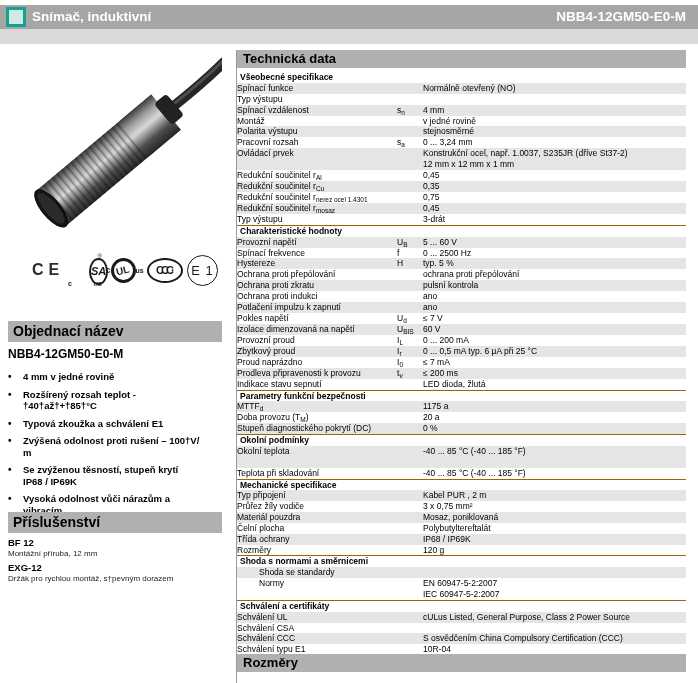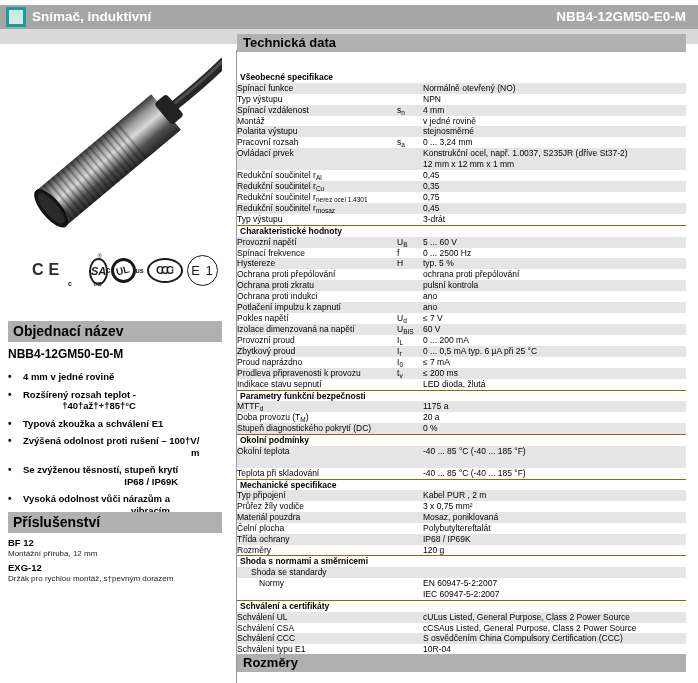--- a/index.html
+++ b/index.html
@@ -50,42 +50,42 @@
   .side-heading{
     position:absolute;left:8px;width:214px;height:21px;background:#b0b0b0;
     font-size:14px;font-weight:bold;line-height:21px;padding-left:5px;box-sizing:border-box;color:#000;
   }
   .h-order{top:321px;}
   .h-acc{top:512px;}
   .product-code{position:absolute;left:8px;top:347px;font-size:12px;font-weight:bold;}
   .feature-list{position:absolute;left:8px;top:371px;width:216px;}
   .bullet{display:flex;margin-bottom:6px;}
   .bullet .dot{width:15px;font-size:10px;font-weight:bold;flex:0 0 15px;}
-  .bullet .b-text{font-size:9.5px;font-weight:bold;line-height:11.5px;text-align:right;}
+  .bullet .b-text{font-size:9.5px;font-weight:bold;line-height:11.5px;}
   .acc-list{position:absolute;left:8px;top:534px;width:214px;}
   .acc-code{font-size:9.5px;font-weight:bold;margin-top:3px;}
   .acc-desc{font-size:8px;color:#222;margin-top:1px;margin-bottom:4px;}
   
   .v-divider{position:absolute;left:236px;top:50px;width:1px;height:633px;background:#9a9a9a;}
   .tech-heading,.dim-heading{
     position:absolute;left:237px;width:449px;height:18px;background:#b0b0b0;
     font-size:13px;font-weight:bold;line-height:18px;padding-left:6px;box-sizing:border-box;
   }
-  .tech-heading{top:34px;}
+  .tech-heading{top:50px;}
   .dim-heading{top:654px;}
   .tech-table{position:absolute;left:237px;top:72px;width:449px;border-bottom:1px solid #8a8a8a;}
   .t-section{
     font-size:8.5px;font-weight:bold;line-height:10.85px;padding-left:3px;background:#fff;
   }
   .t-section.bordered{border-top:1px solid #a16207;}
   .t-row{display:flex;line-height:10.85px;font-size:8.5px;background:#fff;}
   .t-row.shade{background:#e5e5e5;}
   .t-label{flex:0 0 160px;box-sizing:border-box;}
   .t-label.ind1{}
-  .t-label.ind2{padding-left:14px;}
+  .t-label.ind2{padding-left:22px;}
   .t-label.ind3{padding-left:22px;}
   .t-sym{flex:0 0 26px;}
   .t-value{flex:1;}
   sub{font-size:6.5px;line-height:1;vertical-align:-1.5px;}
 </style>
 </head>
 <body>
 
 <div class="top-white"></div>
 <div class="header-bar"></div>
@@ -219,23 +219,20 @@
     <div class="t-row shade">
       <div class="t-label ind1">Spínací funkce</div>
       <div class="t-sym"></div>
       <div class="t-value">
         <div>Normálně otevřený (NO)</div>
       </div>
     </div>
     <div class="t-row">
       <div class="t-label ind1">Typ výstupu</div>
       <div class="t-sym"></div>
-      <div class="t-value">
-        <div>NPN</div>
-      </div>
     </div>
     <div class="t-row shade">
       <div class="t-label ind1">Spínací vzdálenost</div>
       <div class="t-sym">s<sub>n</sub></div>
       <div class="t-value">
         <div>4 mm</div>
       </div>
     </div>
     <div class="t-row">
       <div class="t-label ind1">Montáž</div>
@@ -499,23 +496,20 @@
     <div class="t-row shade">
       <div class="t-label ind1">Schválení UL</div>
       <div class="t-sym"></div>
       <div class="t-value">
         <div>cULus Listed, General Purpose, Class 2 Power Source</div>
       </div>
     </div>
     <div class="t-row">
       <div class="t-label ind1">Schválení CSA</div>
       <div class="t-sym"></div>
-      <div class="t-value">
-        <div>cCSAus Listed, General Purpose, Class 2 Power Source</div>
-      </div>
     </div>
     <div class="t-row shade">
       <div class="t-label ind1">Schválení CCC</div>
       <div class="t-sym"></div>
       <div class="t-value">
         <div>S osvědčením China Compulsory Certification (CCC)</div>
       </div>
     </div>
     <div class="t-row">
       <div class="t-label ind1">Schválení typu E1</div>

